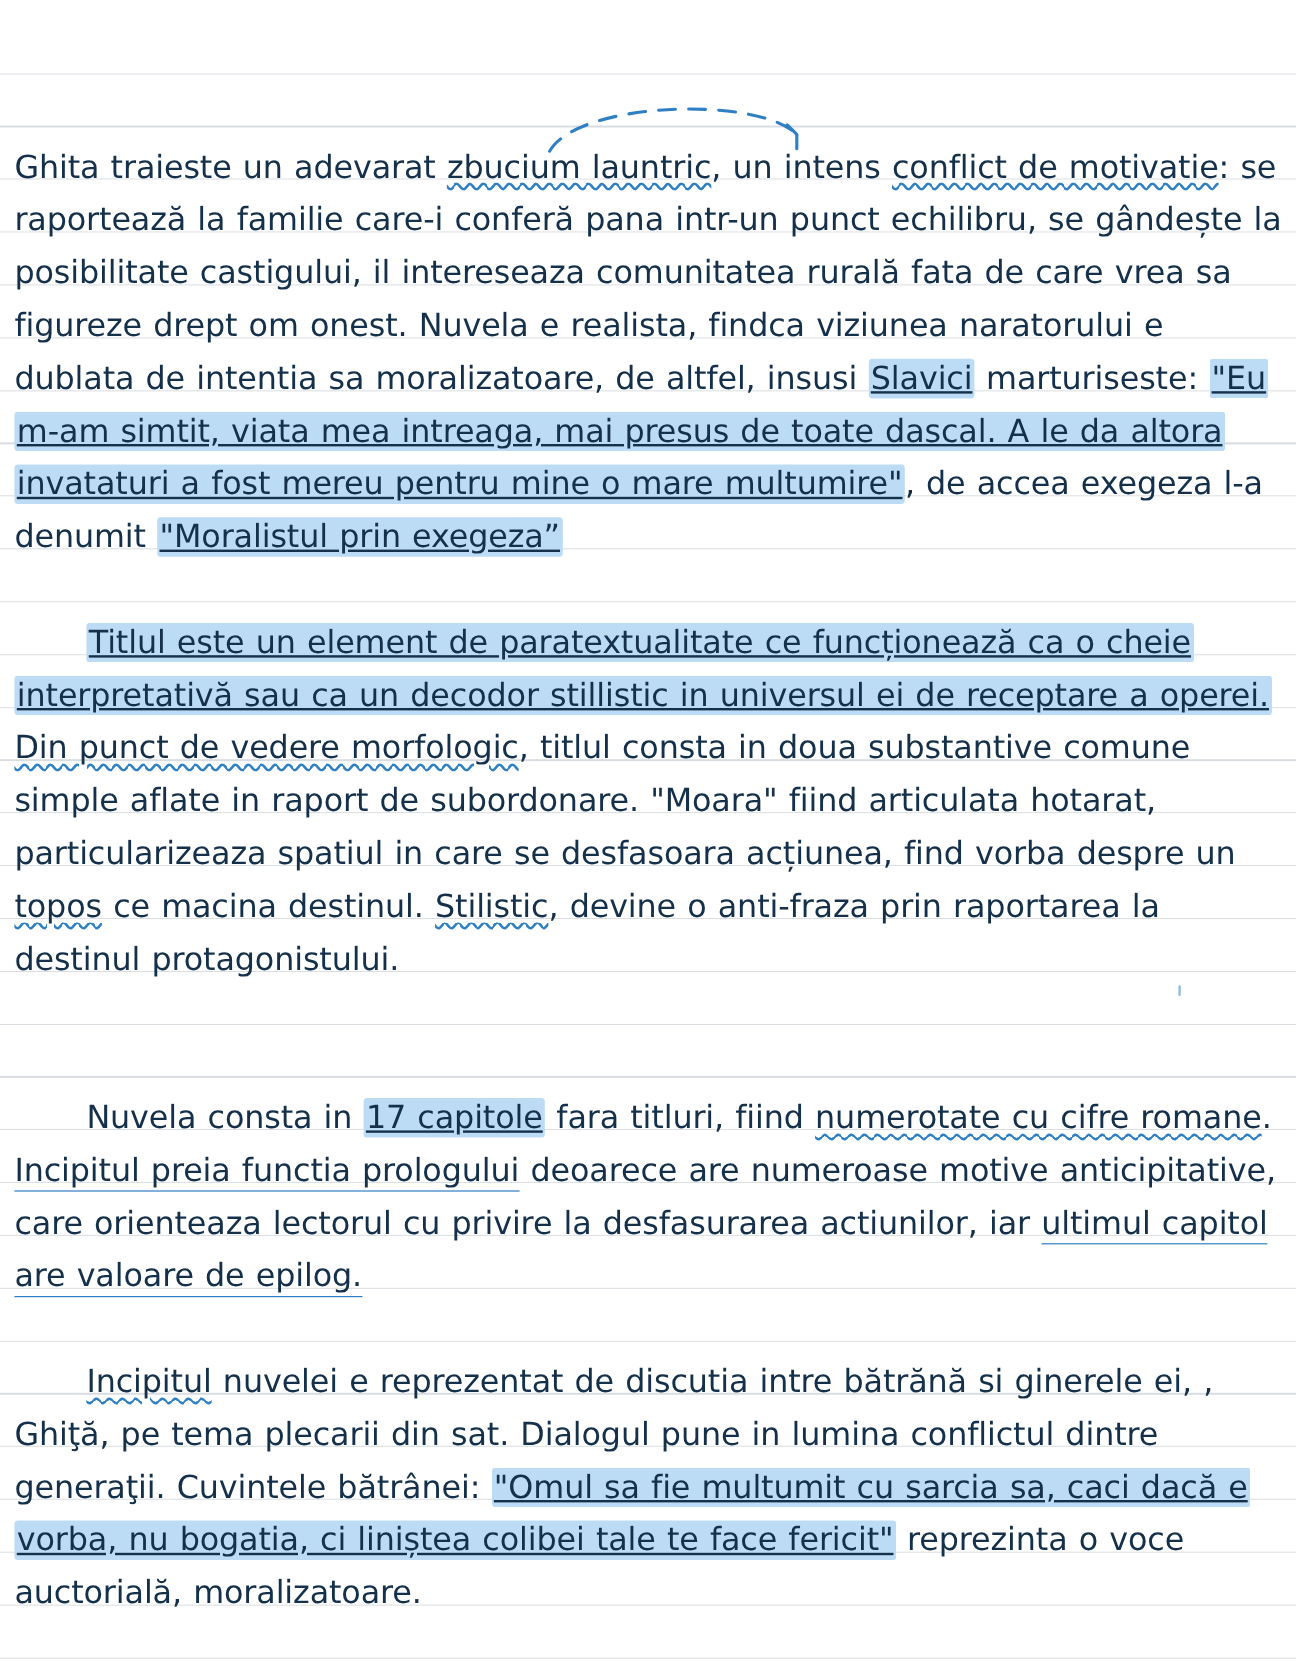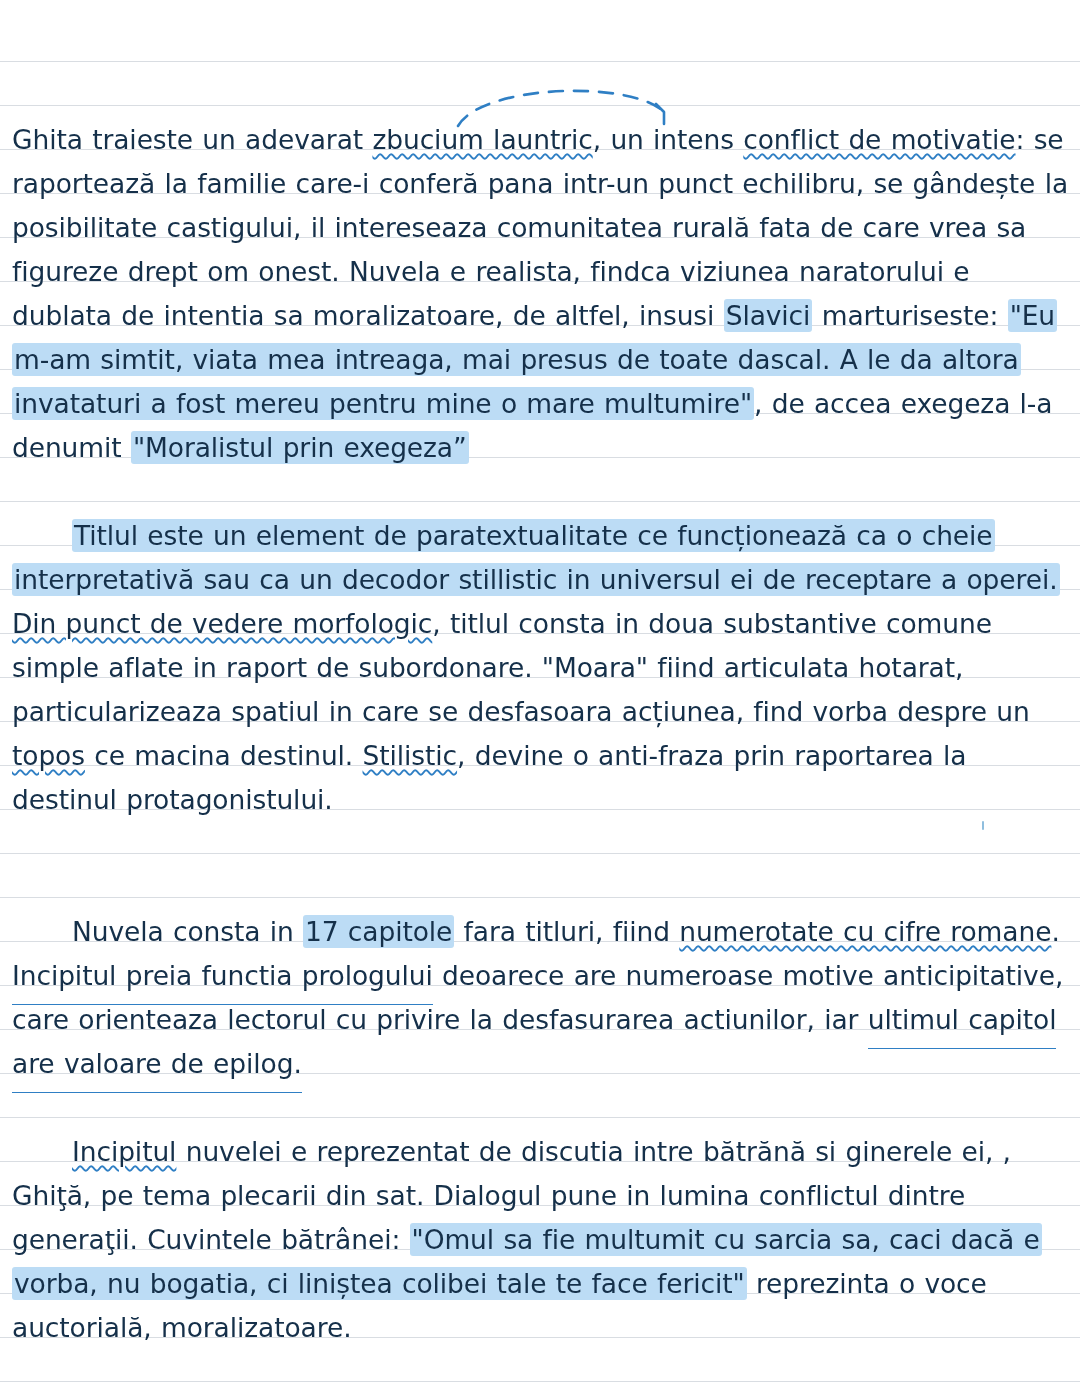--- a/index.html
+++ b/index.html
@@ -53,33 +53,34 @@
   }
 
   .indent { display: inline-block; width: 60px; }
 
   
   .hl {
     background: #bcdcf5;
     border-radius: 3px;
     padding: 1px 2px;
     box-decoration-break: clone;
+    text-decoration: underline;
     -webkit-box-decoration-break: clone;
   }
 
   
   .wavy {
     text-decoration: underline wavy #2f7fc4;
     text-decoration-thickness: 1.6px;
     text-underline-offset: 4px;
   }
   
   .ul {
     border-bottom: 1.8px solid #2f7fc4;
-    padding-bottom: 13px;
+    padding-bottom: 1px;
   }
 
   
   #arrow {
     position: absolute;
     left: 452px;
     top: 78px;
     width: 230px;
     height: 55px;
     pointer-events: none;

